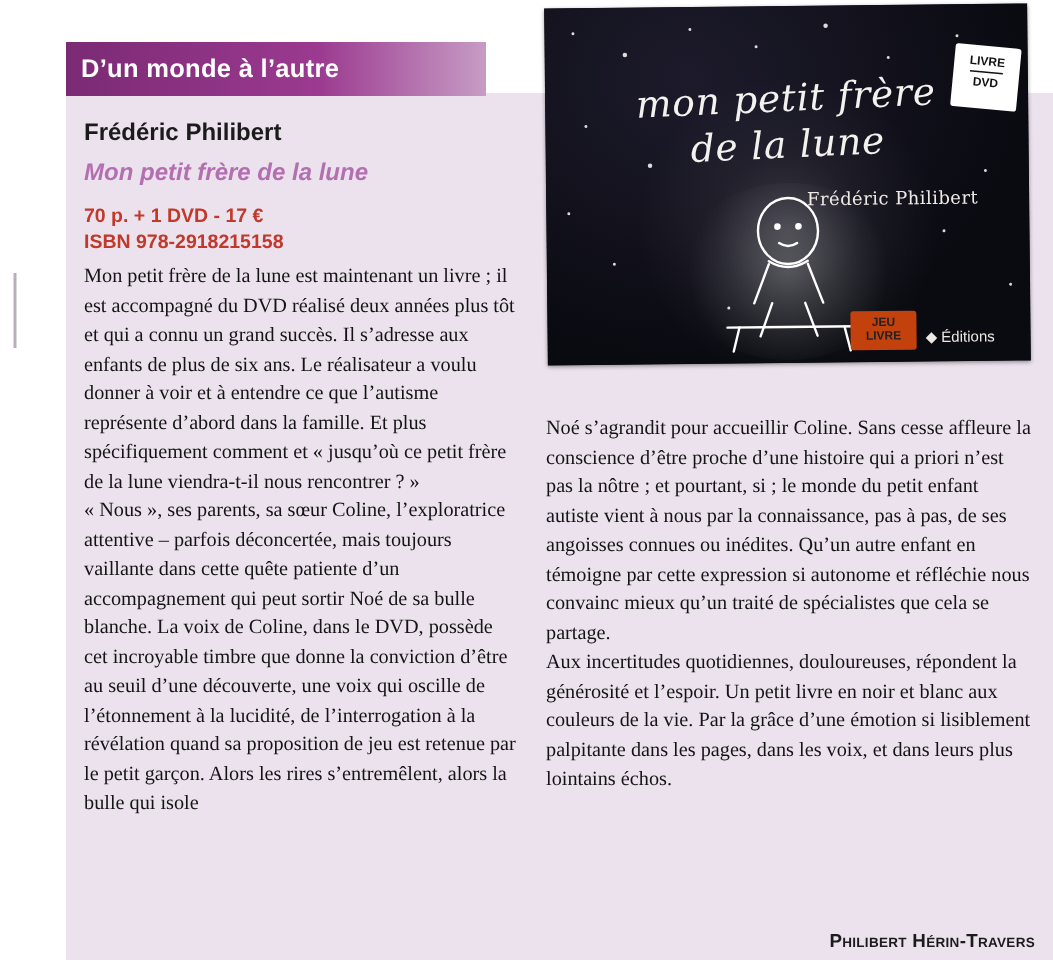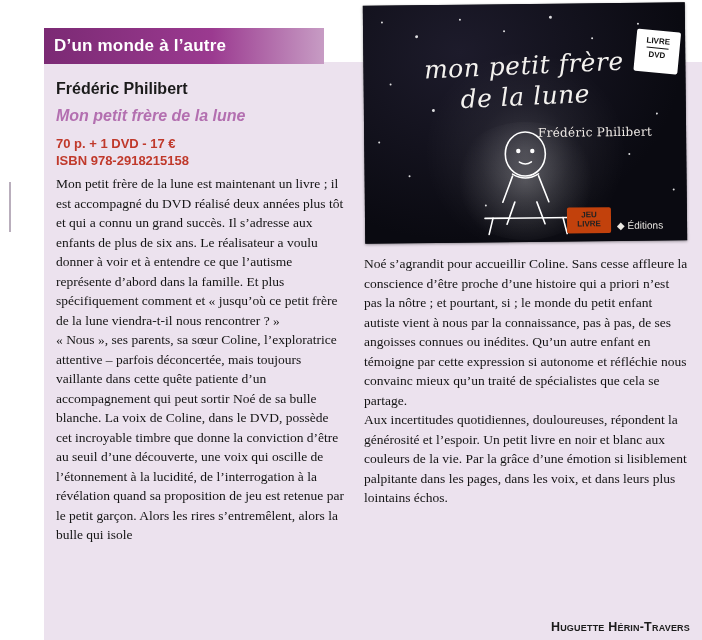--- a/index.html
+++ b/index.html
@@ -217,21 +217,21 @@
     text-align: left;
   }
   .col p { margin: 0; font-family: Liberation Serif, serif; }
   .col-left {
     left: 56px;
     top: 174px;
     width: 290px;
   }
   .col-right {
     left: 364px;
-    top: 254px;
+    top: 275px;
     width: 326px;
   }
   .signature {
     position: absolute;
     right: 12px;
     bottom: 6px;
     font-size: 12.5px;
     font-weight: bold;
     letter-spacing: .2px;
     color: #1b1b1b;
@@ -315,13 +315,13 @@
 <div class="col col-left">
   <p>Mon petit frère de la lune est maintenant un livre ; il est accompagné du DVD réalisé deux années plus tôt et qui a connu un grand succès. Il s’adresse aux enfants de plus de six ans. Le réalisateur a voulu donner à voir et à entendre ce que l’autisme représente d’abord dans la famille. Et plus spécifiquement comment et « jusqu’où ce petit frère de la lune viendra-t-il nous rencontrer ? »</p>
   <p>« Nous », ses parents, sa sœur Coline, l’exploratrice attentive – parfois déconcertée, mais toujours vaillante dans cette quête patiente d’un accompagnement qui peut sortir Noé de sa bulle blanche. La voix de Coline, dans le DVD, possède cet incroyable timbre que donne la conviction d’être au seuil d’une découverte, une voix qui oscille de l’étonnement à la lucidité, de l’interrogation à la révélation quand sa proposition de jeu est retenue par le petit garçon. Alors les rires s’entremêlent, alors la bulle qui isole</p>
 </div>
 
 <div class="col col-right">
   <p>Noé s’agrandit pour accueillir Coline. Sans cesse affleure la conscience d’être proche d’une histoire qui a priori n’est pas la nôtre ; et pourtant, si ; le monde du petit enfant autiste vient à nous par la connaissance, pas à pas, de ses angoisses connues ou inédites. Qu’un autre enfant en témoigne par cette expression si autonome et réfléchie nous convainc mieux qu’un traité de spécialistes que cela se partage.</p>
   <p>Aux incertitudes quotidiennes, douloureuses, répondent la générosité et l’espoir. Un petit livre en noir et blanc aux couleurs de la vie. Par la grâce d’une émotion si lisiblement palpitante dans les pages, dans les voix, et dans leurs plus lointains échos.</p>
 </div>
 
-<div class="signature">Huguette Hérin-Travers</div>
+<div class="signature">Philibert Hérin-Travers</div>
 
 </body></html>

